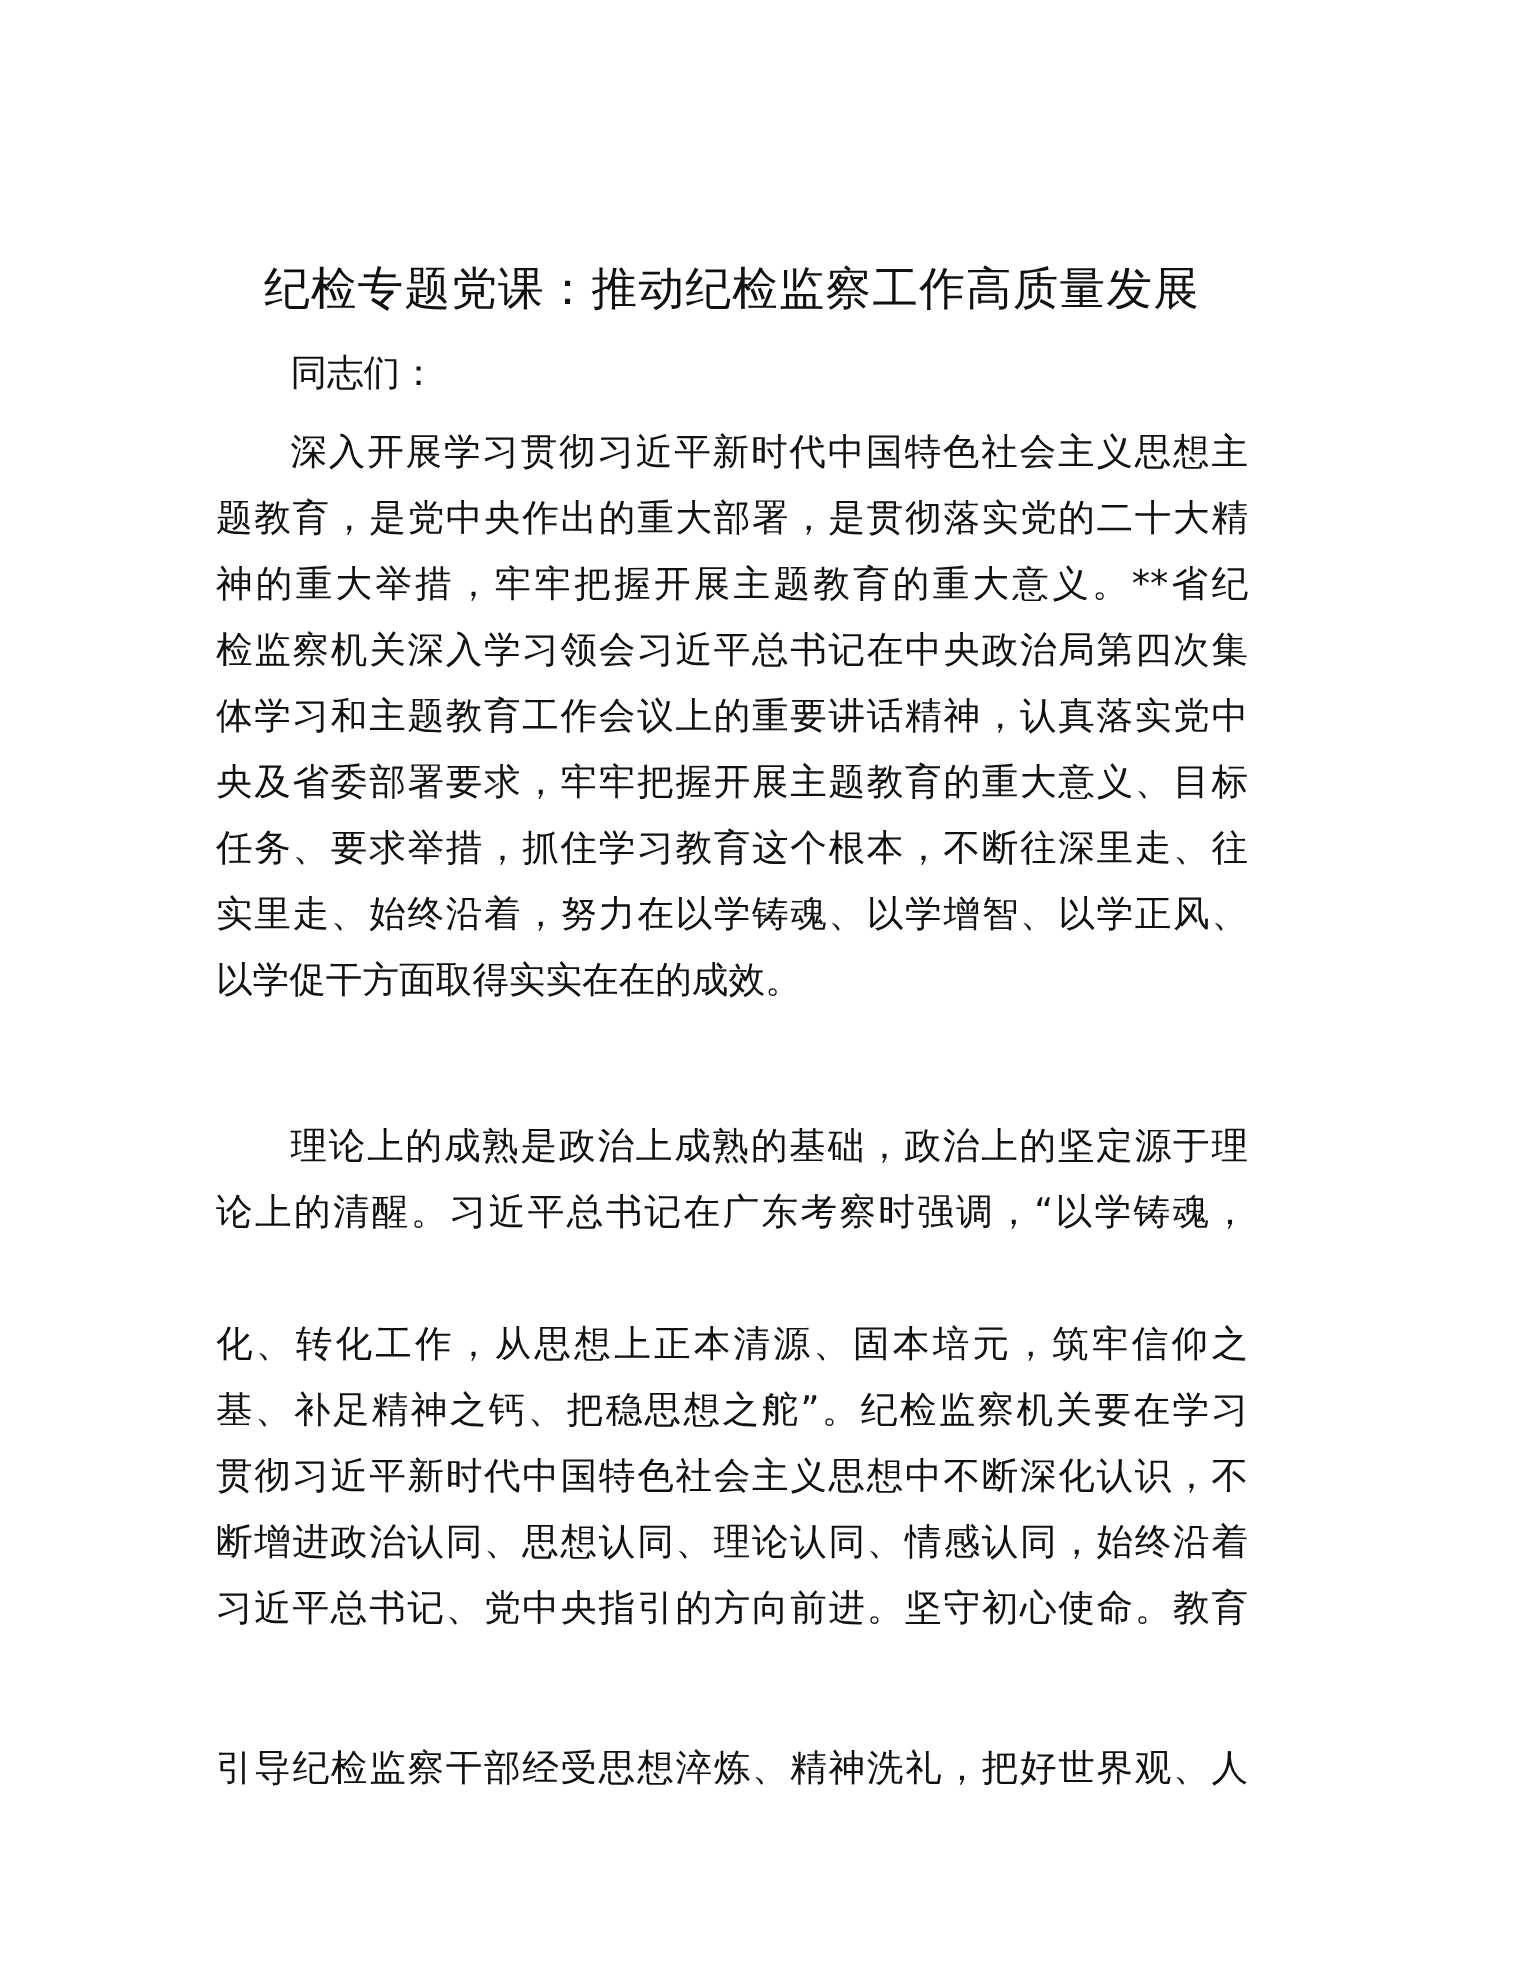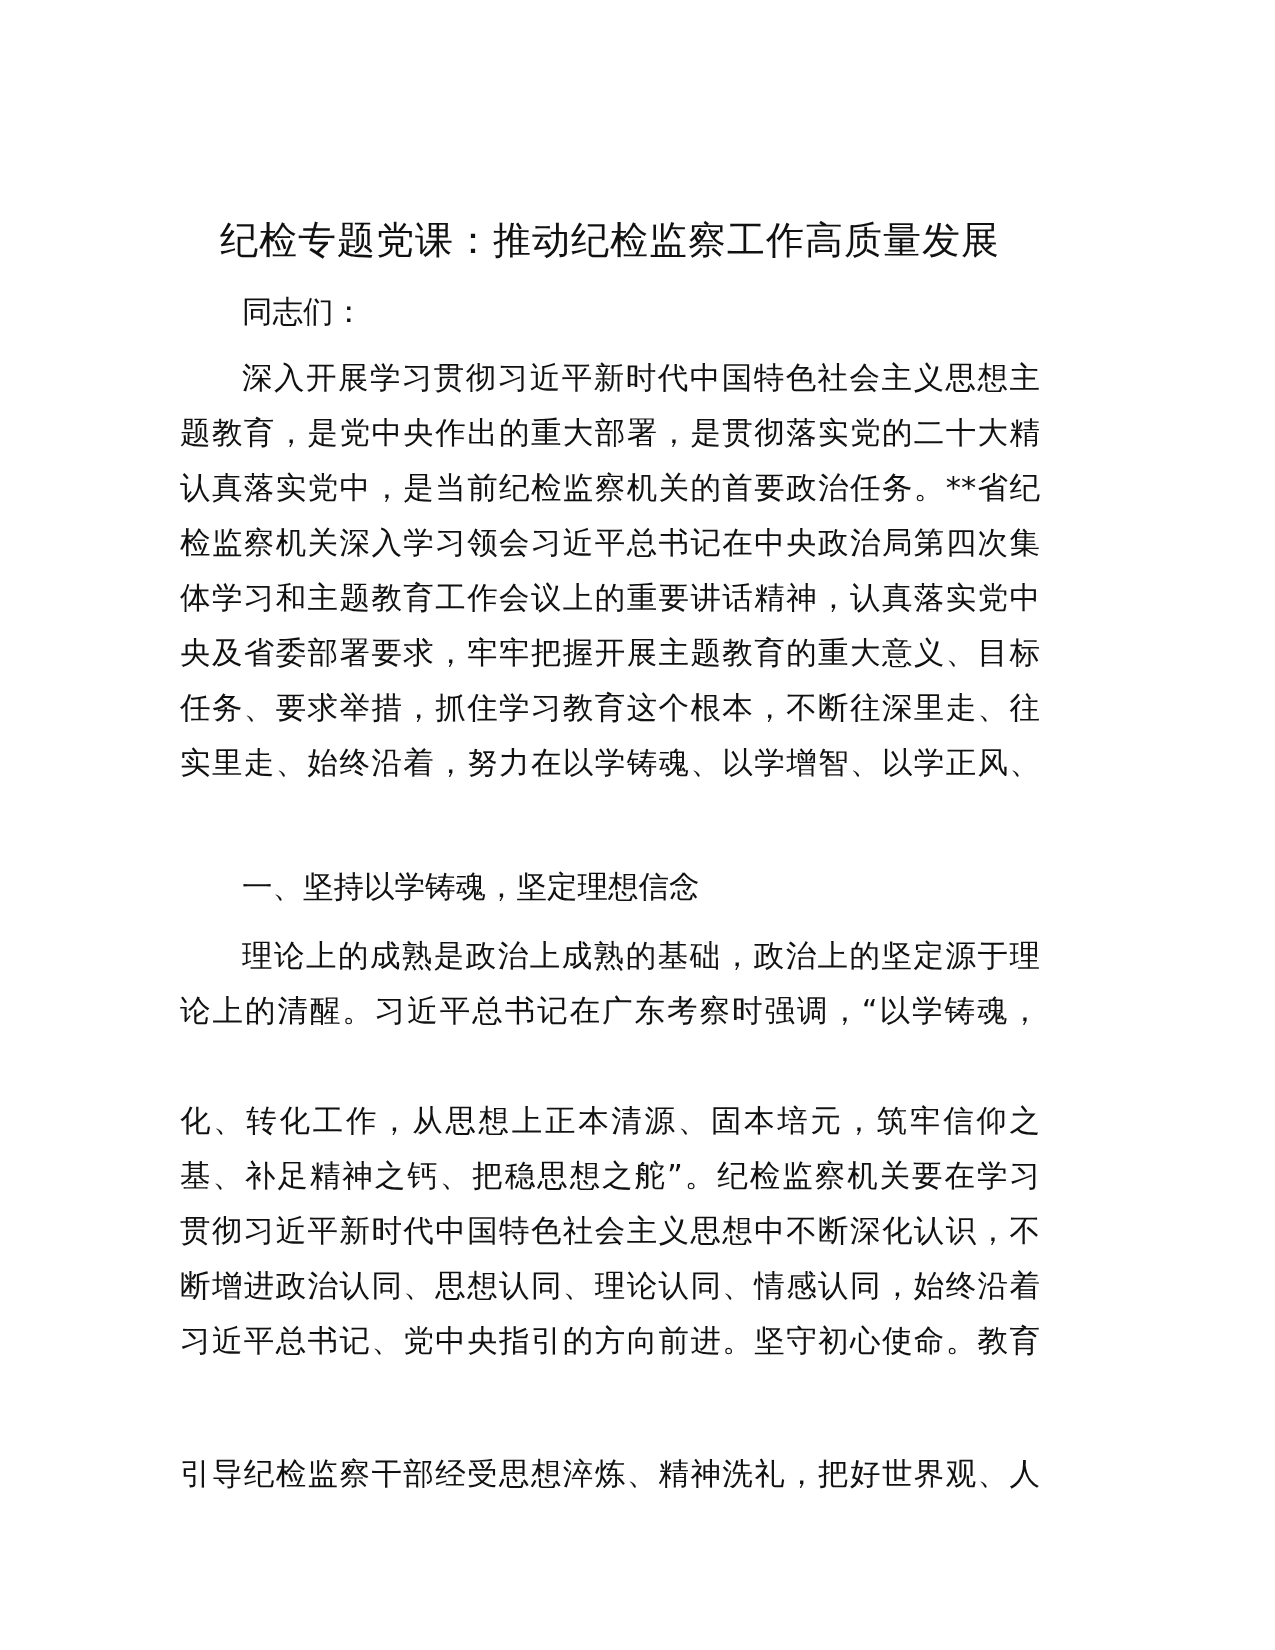--- a/index.html
+++ b/index.html
@@ -25,28 +25,28 @@
 </head>
 <body>
 
 <div class="page">
   <div class="title" style="top:212px">纪检专题党课：推动纪检监察工作高质量发展</div>
 
   <div class="line indent last" style="top:292px">同志们：</div>
 
   <div class="line indent" style="top:358px">深入开展学习贯彻习近平新时代中国特色社会主义思想主</div>
   <div class="line" style="top:413px">题教育，是党中央作出的重大部署，是贯彻落实党的二十大精</div>
-  <div class="line" style="top:468px">认真落实党中，是当前纪检监察机关的首要政治任务。**省纪</div>
+  <div class="line" style="top:468px">神的重大举措，牢牢把握开展主题教育的重大意义。**省纪</div>
   <div class="line" style="top:523px">检监察机关深入学习领会习近平总书记在中央政治局第四次集</div>
   <div class="line" style="top:578px">体学习和主题教育工作会议上的重要讲话精神，认真落实党中</div>
   <div class="line" style="top:688px">任务、要求举措，抓住学习教育这个根本，不断往深里走、往</div>
   <div class="line" style="top:633px">央及省委部署要求，牢牢把握开展主题教育的重大意义、目标</div>
   <div class="line" style="top:743px">实里走、始终沿着，努力在以学铸魂、以学增智、以学正风、</div>
+  <div class="line last" style="top:798px">以学促干方面取得实实在在的成效。</div>
 
-  <div class="line indent last" style="top:867px">一、坚持以学铸魂，坚定理想信念</div>
 
   <div class="line indent" style="top:936px">理论上的成熟是政治上成熟的基础，政治上的坚定源于理</div>
   <div class="line" style="top:991px">论上的清醒。习近平总书记在广东考察时强调，“以学铸魂，</div>
   <div class="line" style="top:1101px">化、转化工作，从思想上正本清源、固本培元，筑牢信仰之</div>
   <div class="line" style="top:1156px">基、补足精神之钙、把稳思想之舵”。纪检监察机关要在学习</div>
   <div class="line" style="top:1211px">贯彻习近平新时代中国特色社会主义思想中不断深化认识，不</div>
   <div class="line" style="top:1266px">断增进政治认同、思想认同、理论认同、情感认同，始终沿着</div>
   <div class="line" style="top:1321px">习近平总书记、党中央指引的方向前进。坚守初心使命。教育</div>
   <div class="line" style="top:1454px">引导纪检监察干部经受思想淬炼、精神洗礼，把好世界观、人</div>
 </div>

